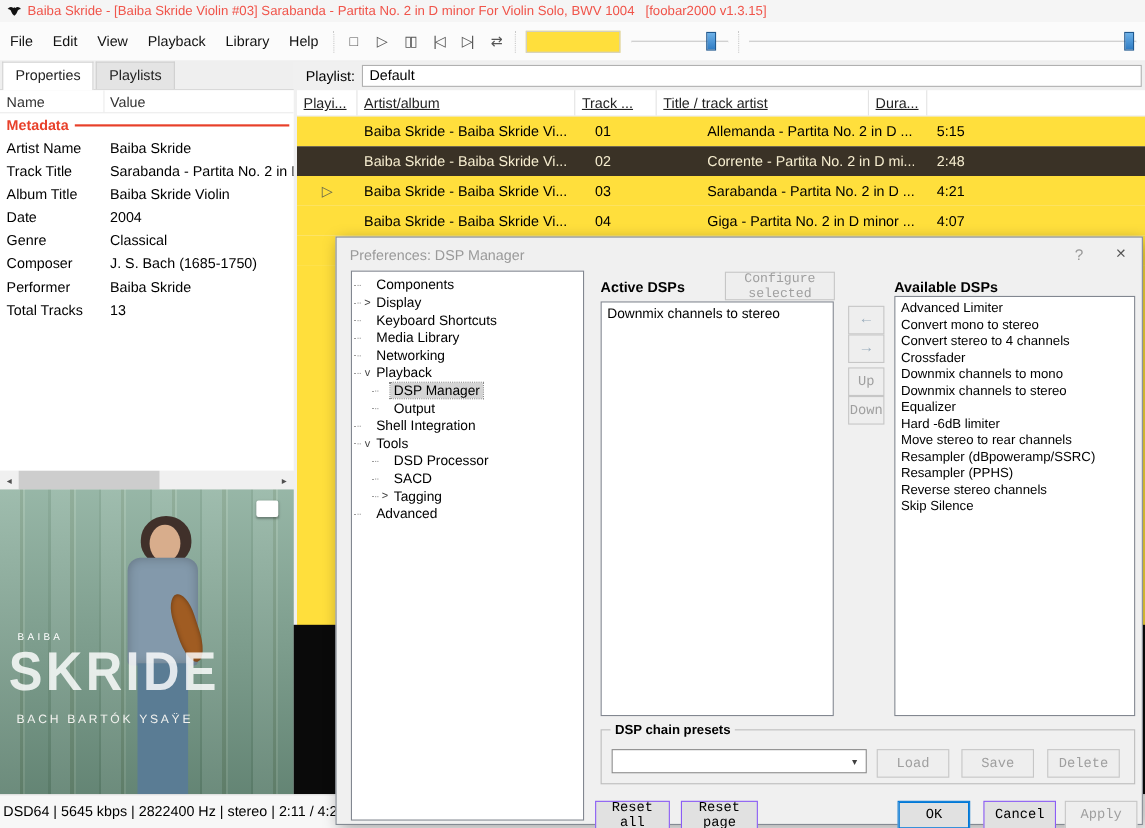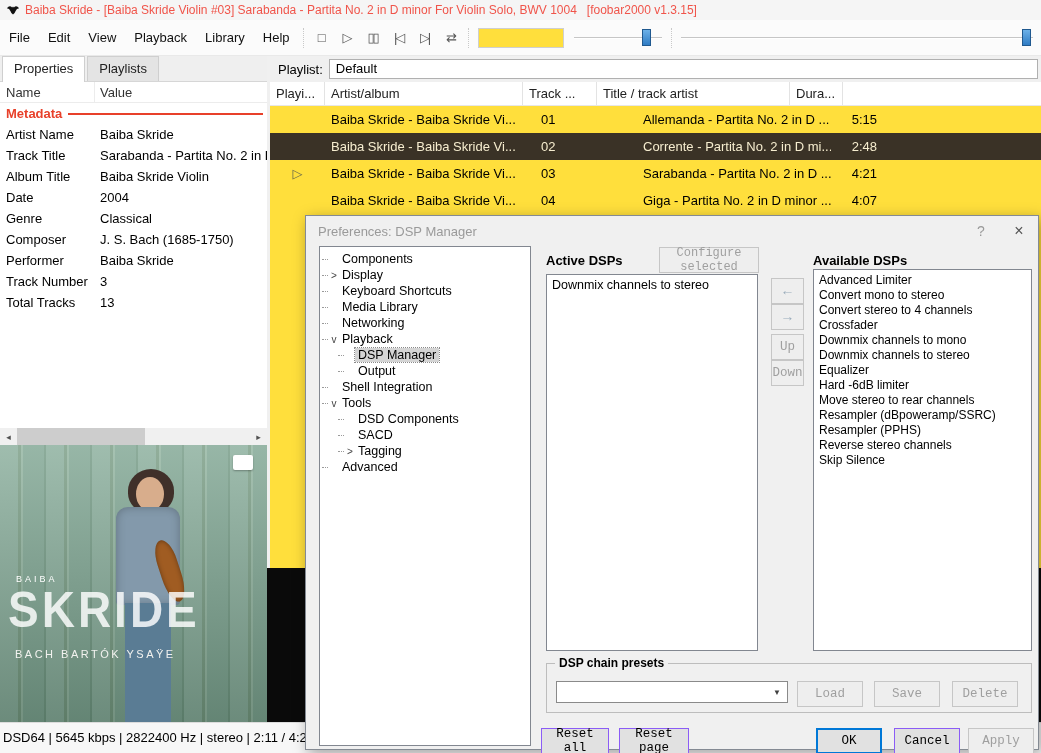--- a/index.html
+++ b/index.html
@@ -62,21 +62,21 @@
   .art-baiba  { left:16px; top:129px; color:#fff; font-size:9px; letter-spacing:3px; }
   .art-skride { left:8px;  top:140px; color:rgba(255,255,255,.82); font-size:46px; font-weight:bold; letter-spacing:3px; line-height:1; transform:scaleY(1.08); transform-origin:top left; }
   .art-sub    { left:15px; top:203px; color:#f2f2ef; font-size:11px; letter-spacing:2.5px; }
 
   
   #playlist { position:absolute; left:270px; top:56px; width:771px; height:512px; }
   #playlist-bar { height:26px; background:#f0f0f0; display:flex; align-items:center; }
   #playlist-label { margin-left:8px; flex:none; }
   #playlist-combo { margin:0 3px 0 6px; flex:1; height:20px; background:#fff; border:1px solid #b0b0b0; line-height:18px; padding-left:6px; overflow:hidden; white-space:nowrap; }
   #playlist-headers { height:24px; background:#fff; display:flex; border-bottom:1px solid #e7e7e7; color:#222; }
-  .ph { padding:4px 0 0 6px; border-right:1px solid #e3e3e3; white-space:nowrap; overflow:hidden; flex:none; }
+  .ph { padding:4px 0 0 6px; border-right:1px solid #e3e3e3; white-space:nowrap; overflow:hidden; flex:none;text-decoration:underline; }
   .ph[data-index="0"] { width:55px; }
   .ph[data-index="1"] { width:198px; }
   .ph[data-index="2"] { width:74px; }
   .ph[data-index="3"] { width:193px; }
   .ph[data-index="4"] { width:53px; }
   .ph-fill { flex:1; }
   .pl-row { height:27px; display:flex; align-items:center; background:#ffdf3c; }
   .pl-row.selected { background:#3a3226; color:#f6edcf; }
   .pl-row.selected .cell-playing { color:#f6edcf; }
   .cell { white-space:nowrap; overflow:hidden; flex:none; }
@@ -232,24 +232,20 @@
         <span class="c2">Classical</span>
       </div>
       <div class="prow" data-index="5">
         <span class="c1">Composer</span>
         <span class="c2">J. S. Bach (1685-1750)</span>
       </div>
       <div class="prow" data-index="6">
         <span class="c1">Performer</span>
         <span class="c2">Baiba Skride</span>
       </div>
-      <div class="prow" data-index="7">
-        <span class="c1">Track Number</span>
-        <span class="c2">3</span>
-      </div>
       <div class="prow" data-index="8">
         <span class="c1">Total Tracks</span>
         <span class="c2">13</span>
       </div>
   </div>
 
   <div id="props-hscroll">
     <span class="sarrow" style="left:0">◂</span>
     <span id="hthumb"></span>
     <span class="sarrow" style="right:0">▸</span>
@@ -369,21 +365,21 @@
         <div class="tree-item depth-0" data-index="8">
           <span class="arrow"></span>
           <span class="tree-label">Shell Integration</span>
         </div>
         <div class="tree-item depth-0" data-index="9">
           <span class="arrow">v</span>
           <span class="tree-label">Tools</span>
         </div>
         <div class="tree-item depth-1" data-index="10">
           <span class="arrow"></span>
-          <span class="tree-label">DSD Components</span>
+          <span class="tree-label">DSD Processor</span>
         </div>
         <div class="tree-item depth-1" data-index="11">
           <span class="arrow"></span>
           <span class="tree-label">SACD</span>
         </div>
         <div class="tree-item depth-1" data-index="12">
           <span class="arrow">&gt;</span>
           <span class="tree-label">Tagging</span>
         </div>
         <div class="tree-item depth-0" data-index="13">

